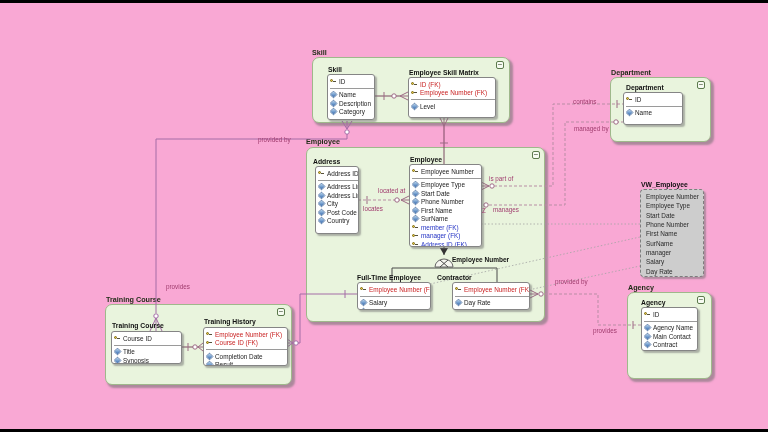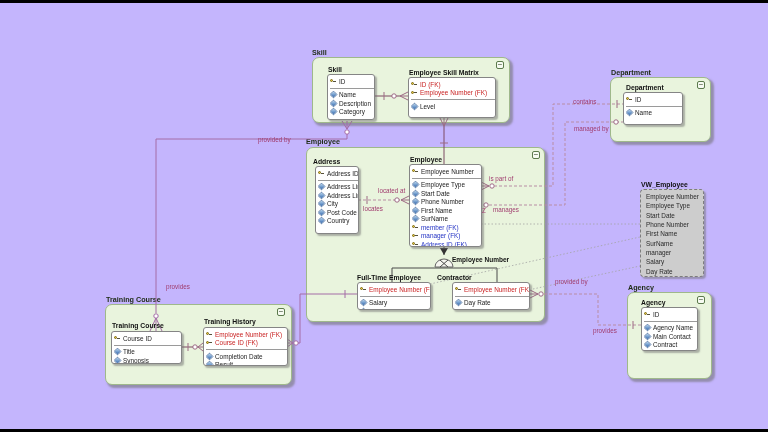--- a/index.html
+++ b/index.html
@@ -1,16 +1,16 @@
 <!DOCTYPE html>
 <html><head>
 <meta charset="utf-8">
 <style>
   html,body{margin:0;padding:0;background:#fff;}
-  #stage{position:relative;width:768px;height:432px;background:#c4b5fd;overflow:hidden;
+  #stage{position:relative;width:768px;height:432px;background:#f9a8d4;overflow:hidden;
          font-family:"Liberation Sans", sans-serif;}
   .edgebar{position:absolute;left:0;width:768px;height:3px;background:#000;}
   
   .container{position:absolute;background:#e9f4dd;border:1px solid #9fb88b;border-radius:7px;
              box-shadow:2.5px 2.5px 2px rgba(110,110,110,.55);box-sizing:border-box;}
   .clabel{position:absolute;font-size:7.2px;font-weight:bold;color:#1d2a14;white-space:nowrap;}
   .collapse{position:absolute;width:8px;height:8px;background:#f7fbf2;border:1px solid #5c7a4c;
             border-radius:2px;font-size:8px;line-height:6px;text-align:center;color:#33452a;
             box-sizing:border-box;cursor:pointer;}
   

